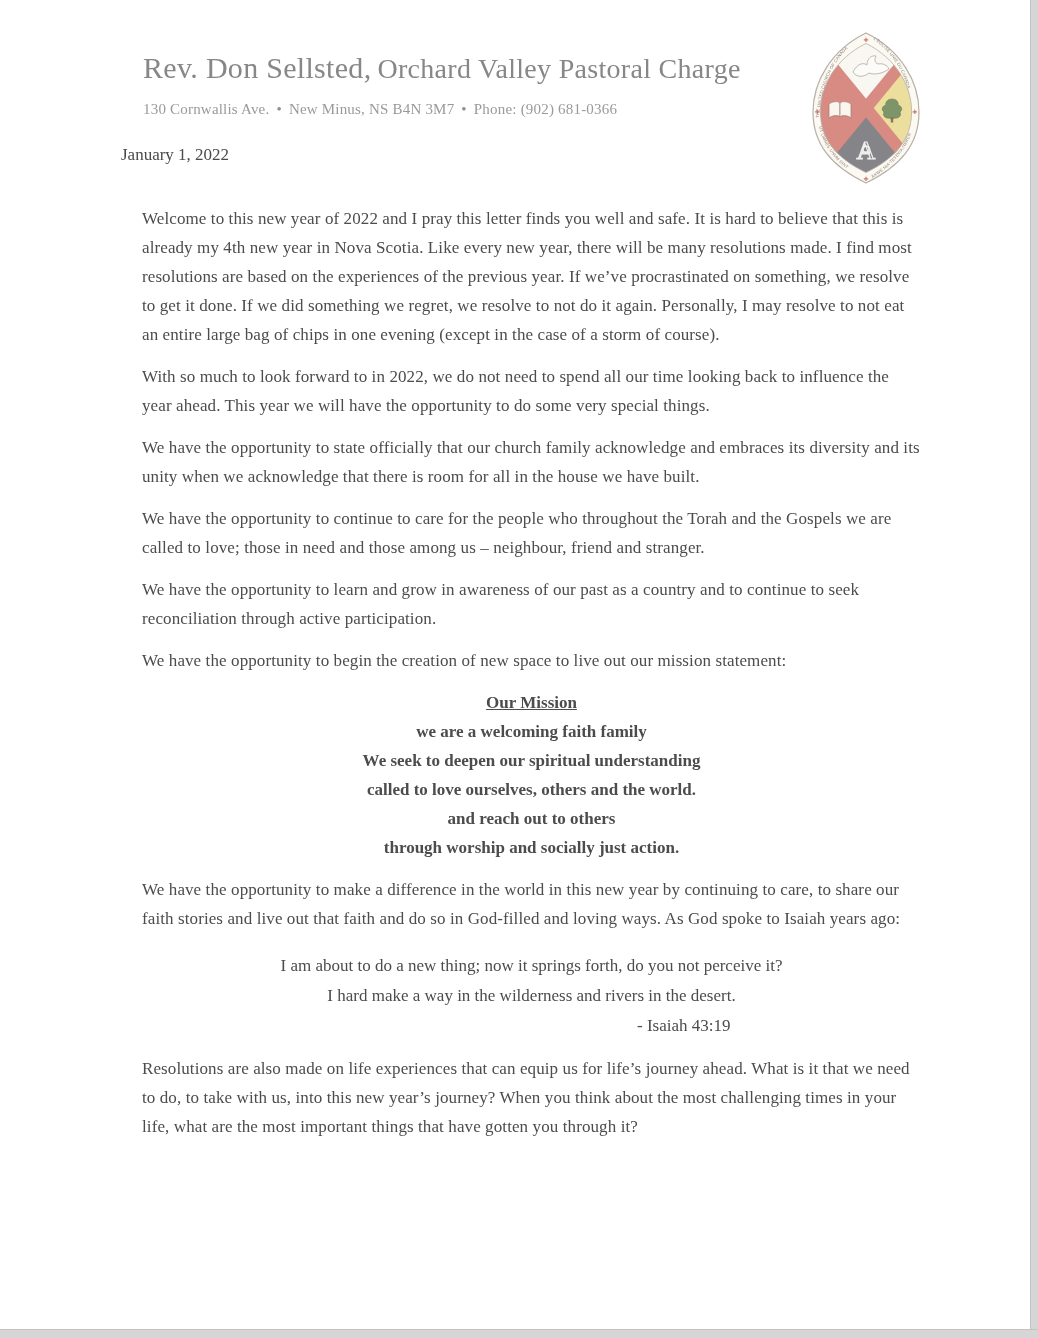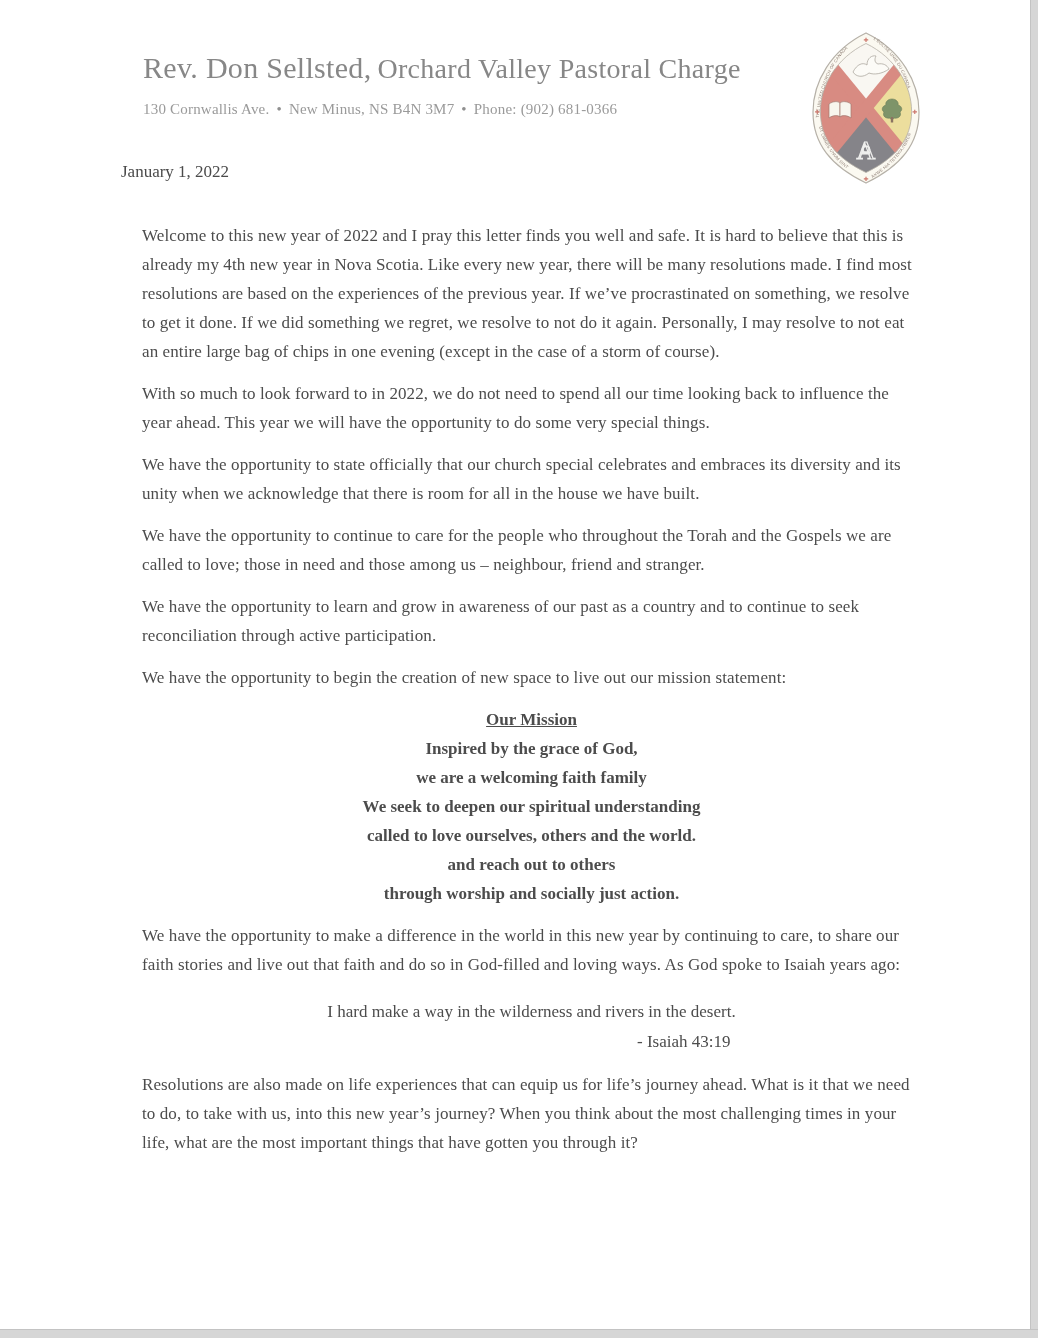--- a/index.html
+++ b/index.html
@@ -41,21 +41,21 @@
   }
   .lh-title .org { font-size: 28px; margin-left: 6px; }
   .lh-contact {
     margin-top: 12px;
     color: #9a9a9a;
     font-size: 15px;
     line-height: 20px;
     letter-spacing: 0.2px;
   }
   .lh-contact .sep { margin: 0 7px; color: #8f8f8f; }
-  .date-line { margin-top: 42px; font-size: 17px; line-height: 22px; color: #4a4a4a; }
+  .date-line { margin-top: 25px; font-size: 17px; line-height: 22px; color: #4a4a4a; }
   .body-text { margin-top: 38px; margin-left: 21px; }
   .para {
     font-size: 17px;
     line-height: 29px;
     margin: 0 0 13px 0;
     color: #4c4c4c;
     letter-spacing: 0.1px;
   }
   .mission {
     text-align: center;
@@ -91,38 +91,38 @@
       <div class="lh-contact">
         <span>130 Cornwallis Ave.</span><span class="sep">•</span><span>New Minus, NS B4N 3M7</span><span class="sep">•</span><span>Phone: (902) 681-0366</span>
       </div>
     </div>
 
     <div class="date-line">January 1, 2022</div>
 
     <div class="body-text">
       <p class="para">Welcome to this new year of 2022 and I pray this letter finds you well and safe. It is hard to believe that this is already my 4th new year in Nova Scotia. Like every new year, there will be many resolutions made. I find most resolutions are based on the experiences of the previous year. If we’ve procrastinated on something, we resolve to get it done. If we did something we regret, we resolve to not do it again. Personally, I may resolve to not eat an entire large bag of chips in one evening (except in the case of a storm of course).</p>
       <p class="para">With so much to look forward to in 2022, we do not need to spend all our time looking back to influence the year ahead. This year we will have the opportunity to do some very special things.</p>
-      <p class="para">We have the opportunity to state officially that our church special celebrates and embraces its diversity and its unity when we acknowledge that there is room for all in the house we have built.</p>
+      <p class="para">We have the opportunity to state officially that our church family acknowledge and embraces its diversity and its unity when we acknowledge that there is room for all in the house we have built.</p>
       <p class="para">We have the opportunity to continue to care for the people who throughout the Torah and the Gospels we are called to love; those in need and those among us – neighbour, friend and stranger.</p>
       <p class="para">We have the opportunity to learn and grow in awareness of our past as a country and to continue to seek reconciliation through active participation.</p>
       <p class="para">We have the opportunity to begin the creation of new space to live out our mission statement:</p>
 
       <div class="mission">
         <div class="mission-title">Our Mission</div>
-        <div>Inspired by the grace of God,</div>
         <div>we are a welcoming faith family</div>
         <div>We seek to deepen our spiritual understanding</div>
         <div>called to love ourselves, others and the world.</div>
         <div>and reach out to others</div>
         <div>through worship and socially just action.</div>
       </div>
 
       <p class="para">We have the opportunity to make a difference in the world in this new year by continuing to care, to share our faith stories and live out that faith and do so in God-filled and loving ways. As God spoke to Isaiah years ago:</p>
 
       <div class="quote-block">
+        <div class="quote-line">I am about to do a new thing; now it springs forth, do you not perceive it?</div>
         <div class="quote-line">I hard make a way in the wilderness and rivers in the desert.</div>
         <div class="quote-attr">- Isaiah 43:19</div>
       </div>
 
       <p class="para">Resolutions are also made on life experiences that can equip us for life’s journey ahead. What is it that we need to do, to take with us, into this new year’s journey? When you think about the most challenging times in your life, what are the most important things that have gotten you through it?</p>
     </div>
   </div>
 
   <svg class="crest" viewBox="0 0 110 152" xmlns="http://www.w3.org/2000/svg">
     <defs>

